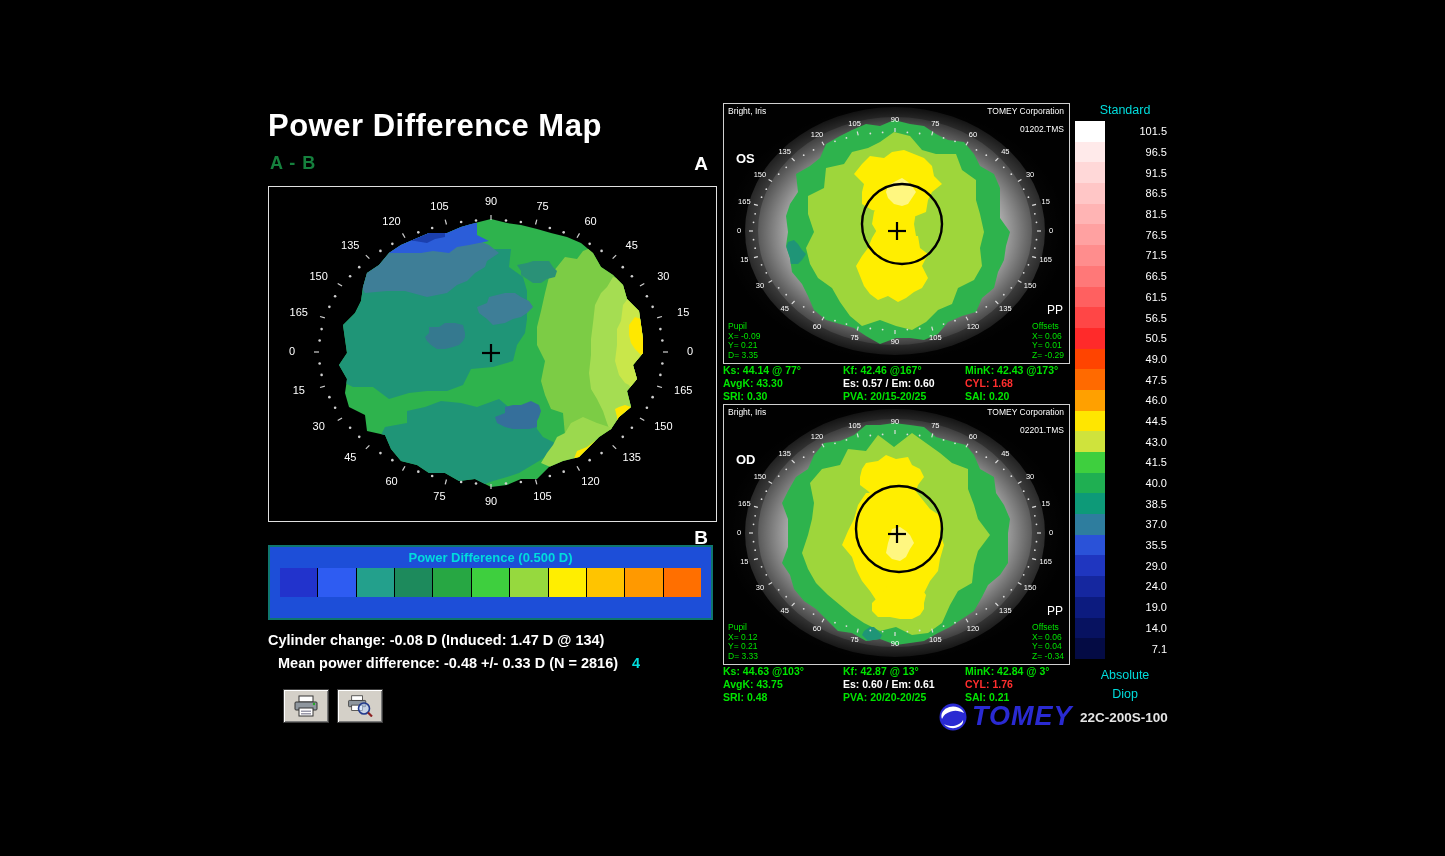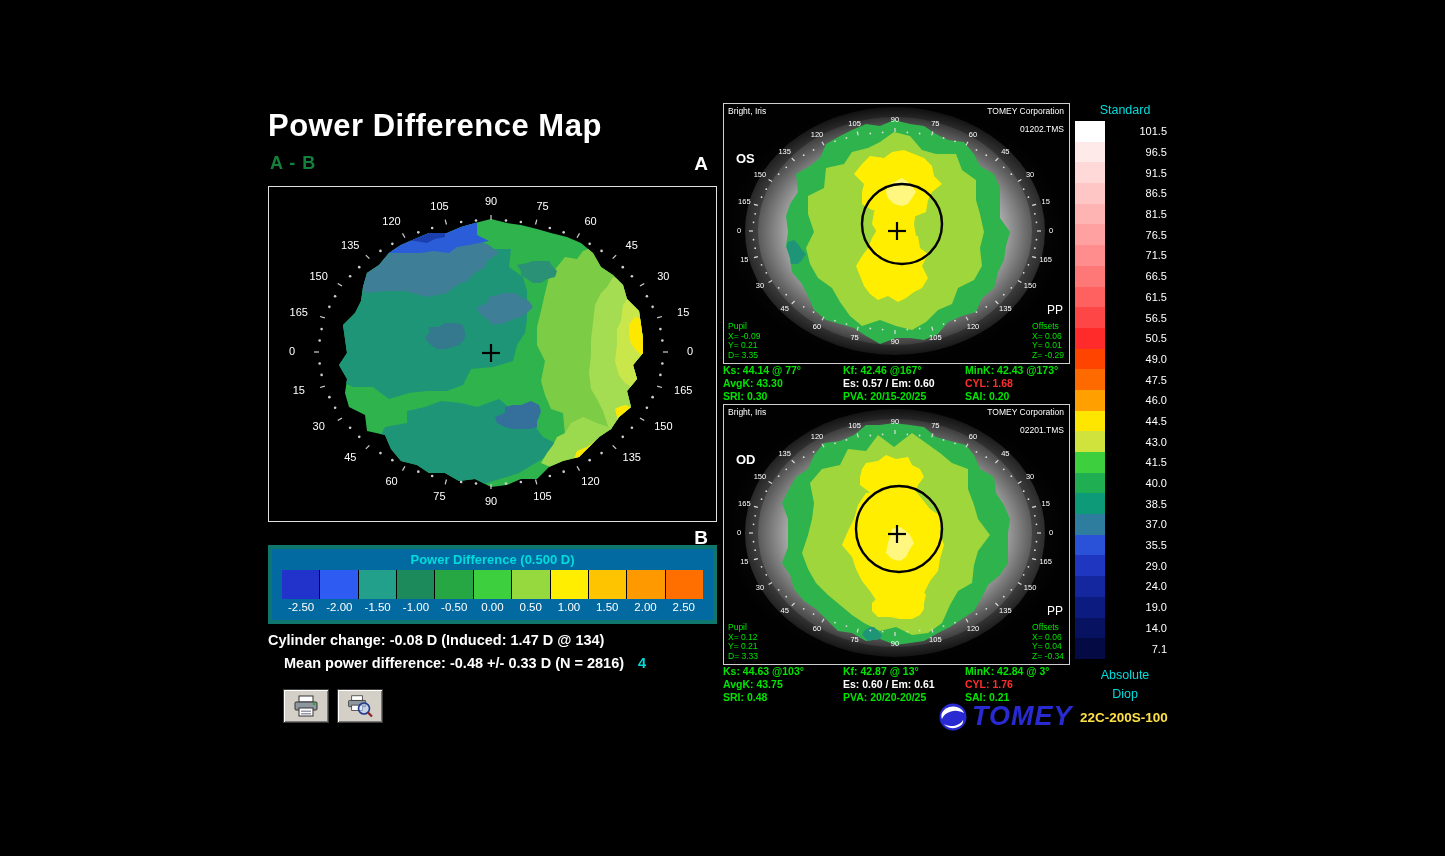--- a/index.html
+++ b/index.html
@@ -7,30 +7,30 @@
           font-family:"Liberation Sans",sans-serif;}
   svg text{font-family:"Liberation Sans",sans-serif;}
 
   .title{position:absolute;left:268px;top:108px;font-size:31px;font-weight:bold;color:#fff;letter-spacing:.5px;}
   .subtitle{position:absolute;left:270px;top:153px;font-size:18px;font-weight:bold;color:#15803d;letter-spacing:1px;}
   .label-a{position:absolute;left:680px;top:153px;width:28px;text-align:right;font-size:19px;font-weight:bold;color:#fff;}
   .label-b{position:absolute;left:680px;top:527px;width:28px;text-align:right;font-size:19px;font-weight:bold;color:#fff;}
 
   .diffbox{position:absolute;left:268px;top:186px;width:447px;height:334px;border:1px solid #e0e0e0;background:#000;}
 
-  .legendbox{position:absolute;left:268px;top:545px;width:441px;height:71px;border:4px solid #0f766e;background:#0369a1;}
+  .legendbox{position:absolute;left:268px;top:545px;width:441px;height:71px;border:2px solid #0f766e;background:#1d4ed8;}
   .legend-title{margin-top:3px;text-align:center;font-size:13px;font-weight:bold;color:#00dcdc;}
   .legend-swatches{display:flex;margin:3px 10px 0 10px;height:29px;}
   .legend-swatches div{flex:1;border-right:1px solid #000;}
   .legend-swatches div:last-child{border-right:none;}
   .legend-values{display:flex;margin:2px 10px 0 10px;}
   .legend-values div{flex:1;text-align:center;font-size:11.5px;color:#fff;}
 
   .cyl{position:absolute;left:268px;top:632px;font-size:14.5px;font-weight:bold;color:#fff;}
-  .mean{position:absolute;left:284px;top:655px;font-size:14.5px;font-weight:bold;color:#fff;}
+  .mean{position:absolute;left:278px;top:655px;font-size:14.5px;font-weight:bold;color:#fff;}
   .footnote{color:#00dcdc;margin-left:14px;}
 
   .toolbar{position:absolute;left:283px;top:689px;display:flex;gap:8px;}
   .tbtn{width:46px;height:34px;background:#d4d0c8;border:1px solid #3c3c3c;
         box-shadow:inset 1px 1px 0 #ffffff,inset -1px -1px 0 #7a7a7a;
         display:flex;align-items:center;justify-content:center;padding:0;cursor:pointer;}
 
   .eyemap{position:absolute;left:723px;width:345px;height:259px;border:1px solid #d0d0d0;background:#000;overflow:hidden;}
   #eyemap-0{top:103px;} #eyemap-1{top:404px;}
   .em-corner{position:absolute;left:4px;top:2px;font-size:8.5px;color:#fff;}
@@ -51,21 +51,21 @@
   .scale-header{text-align:center;font-size:12.5px;color:#00dcdc;margin-bottom:4px;}
   .scale-rows{display:flex;flex-direction:column;height:538px;}
   .scale-row{flex:1;display:flex;align-items:center;}
   .scale-row .sw{width:30px;height:100%;}
   .scale-row .val{width:62px;text-align:right;font-size:11px;color:#fff;}
   .scale-foot{position:absolute;left:1075px;width:100px;text-align:center;color:#00dcdc;font-size:12.5px;}
   #foot1{top:668px;} #foot2{top:687px;}
 
   .brand{position:absolute;left:938px;top:701px;display:flex;align-items:center;}
   .brand-text{font-size:27px;font-weight:bold;font-style:italic;color:#2a2ad2;letter-spacing:1px;margin-left:4px;}
-  .model{position:absolute;left:1080px;top:710px;font-size:13.5px;font-weight:bold;color:#fde047;}
+  .model{position:absolute;left:1080px;top:710px;font-size:13.5px;font-weight:bold;color:#e5e5e5;}
 </style>
 </head>
 <body>
 
 <div class="canvas">
 
   <div class="title">Power Difference Map</div>
   <div class="subtitle">A - B</div>
   <div class="label-a">A</div>
 
@@ -206,33 +206,20 @@
         <div style="background: rgb(46, 92, 242);"></div>
         <div style="background: rgb(35, 160, 140);"></div>
         <div style="background: rgb(29, 138, 92);"></div>
         <div style="background: rgb(39, 167, 67);"></div>
         <div style="background: rgb(62, 207, 62);"></div>
         <div style="background: rgb(150, 217, 62);"></div>
         <div style="background: rgb(255, 238, 0);"></div>
         <div style="background: rgb(255, 196, 0);"></div>
         <div style="background: rgb(255, 153, 0);"></div>
         <div style="background: rgb(255, 111, 0);"></div>
-      </div>
-    <div class="legend-values" id="legend-values">
-        <div>-2.50</div>
-        <div>-2.00</div>
-        <div>-1.50</div>
-        <div>-1.00</div>
-        <div>-0.50</div>
-        <div>0.00</div>
-        <div>0.50</div>
-        <div>1.00</div>
-        <div>1.50</div>
-        <div>2.00</div>
-        <div>2.50</div>
       </div>
   </div>
 
   <div class="cyl">Cylinder change: -0.08 D (Induced: 1.47 D @ 134)</div>
   <div class="mean">
     <span>Mean power difference: -0.48 +/- 0.33 D (N = 2816)</span><span class="footnote">4</span>
   </div>
 
   <div class="toolbar">
     <button class="tbtn" title="Print">

